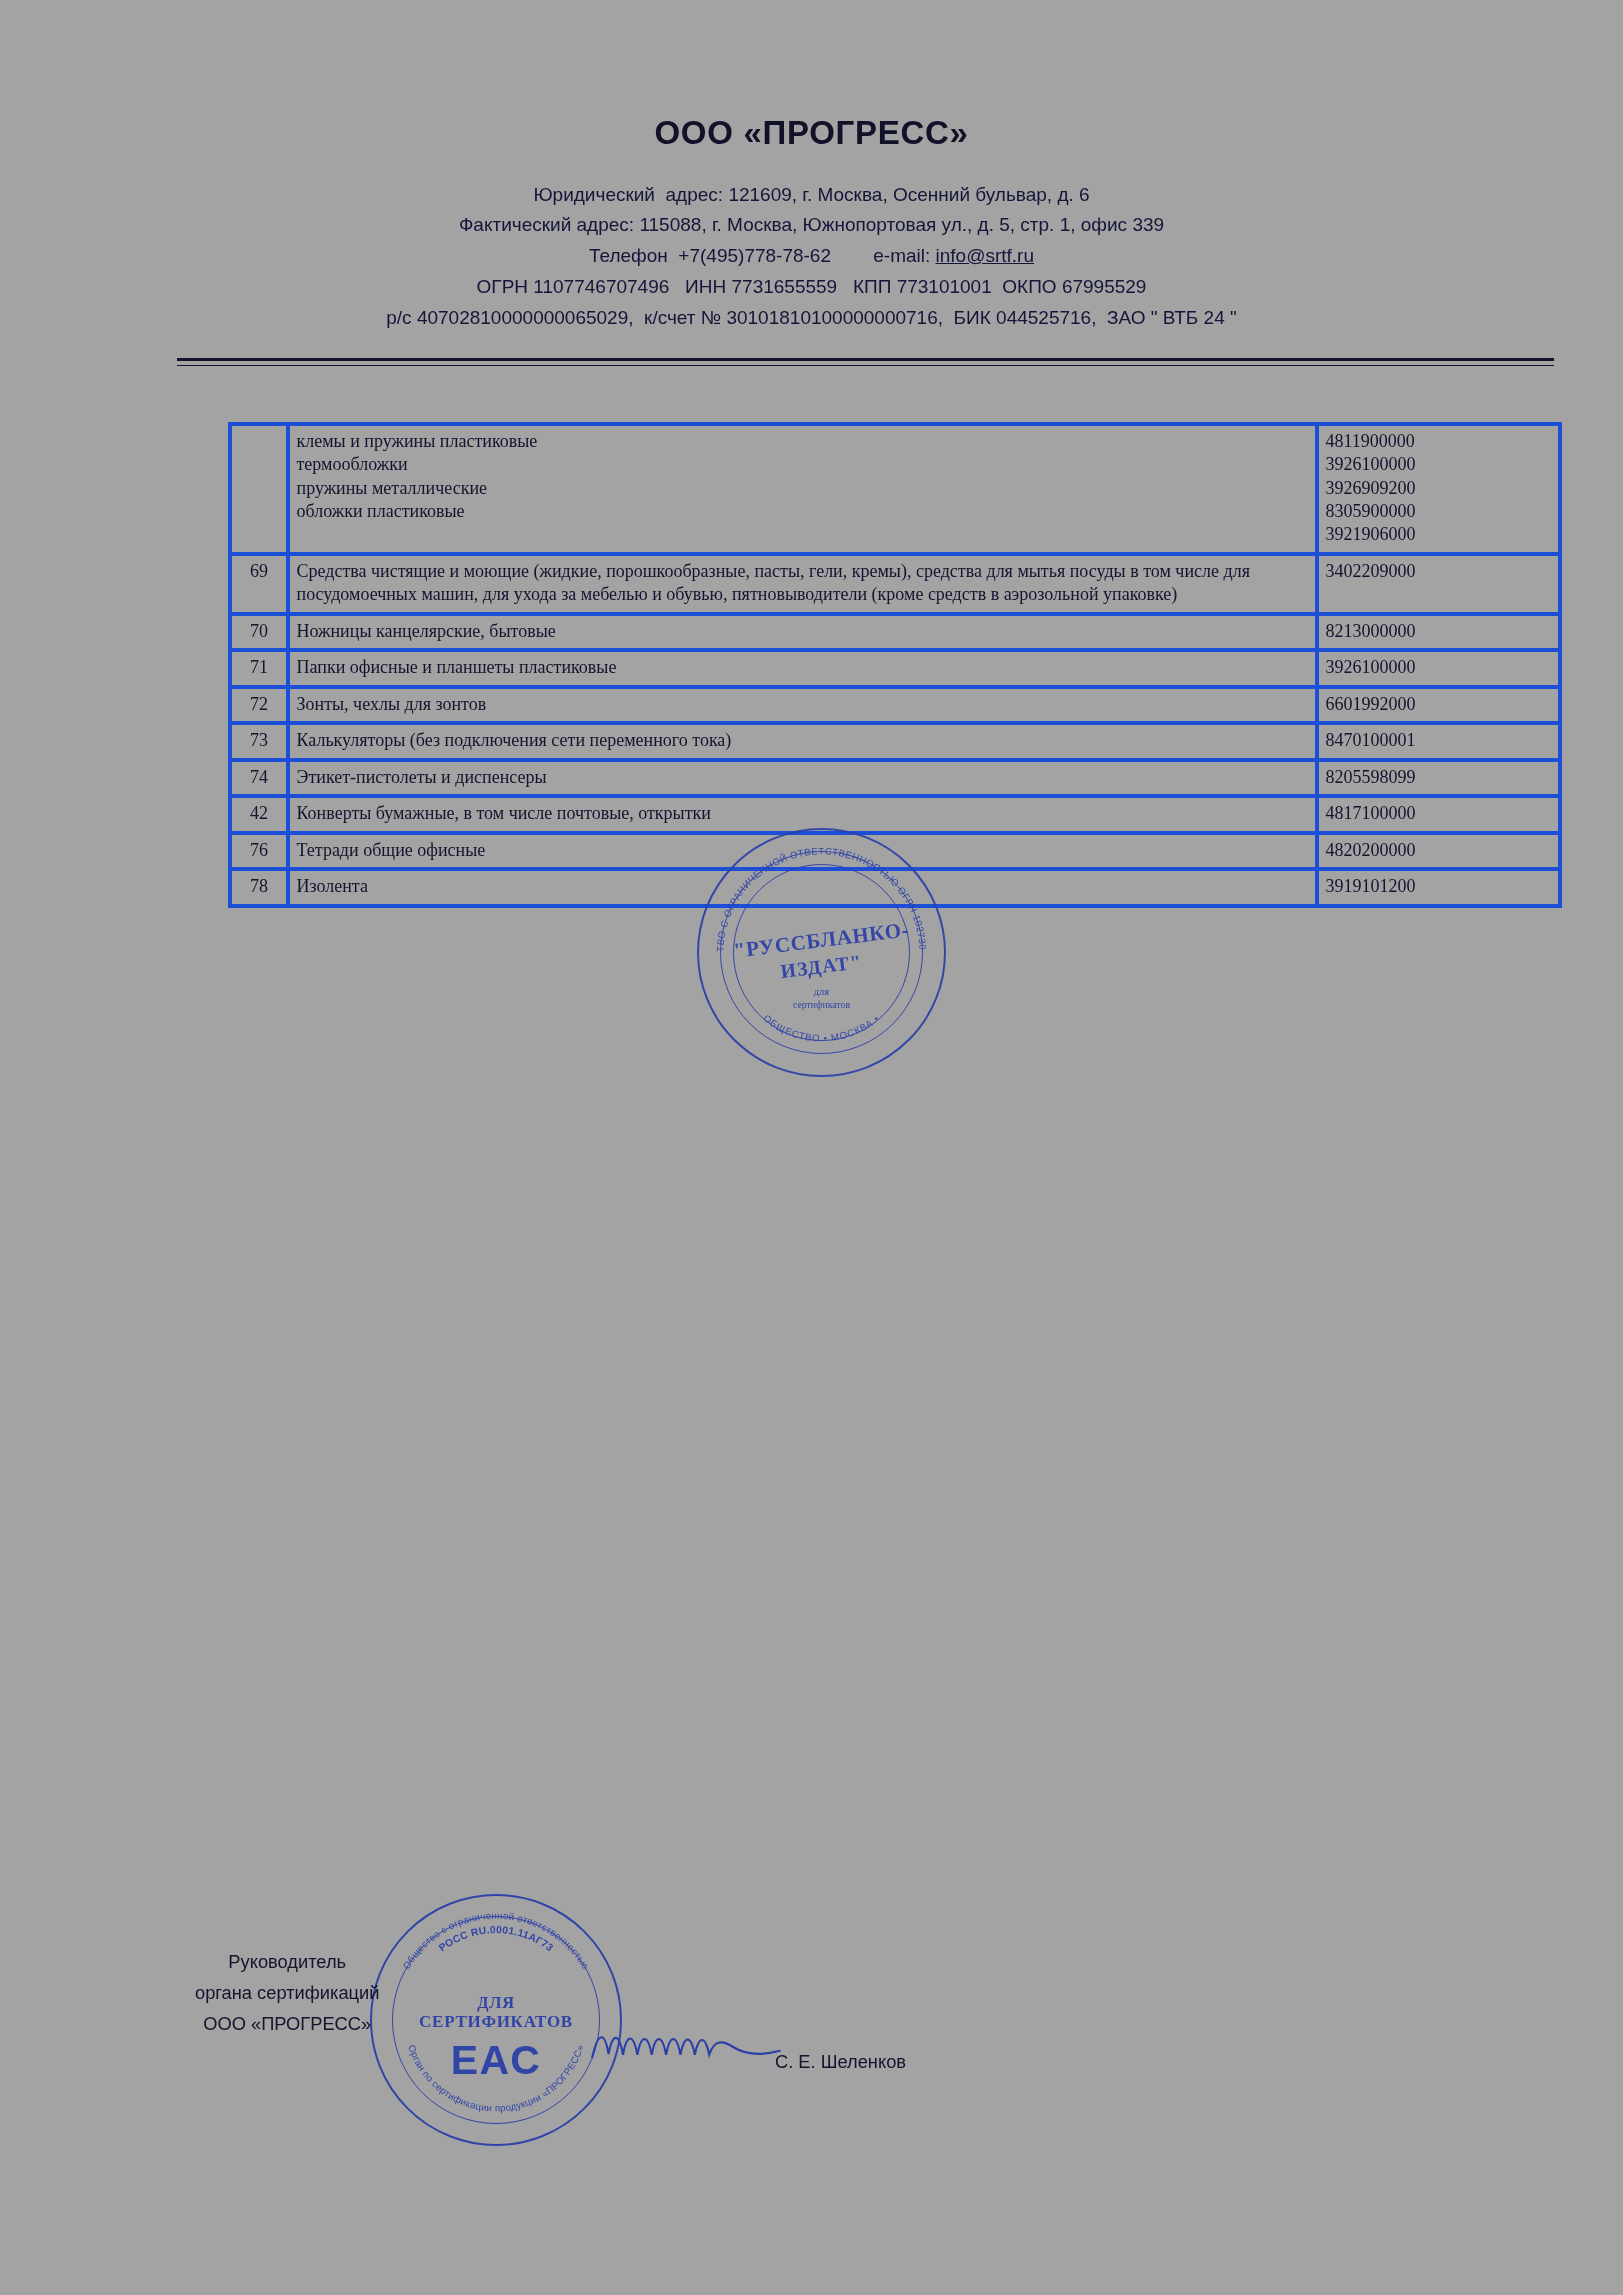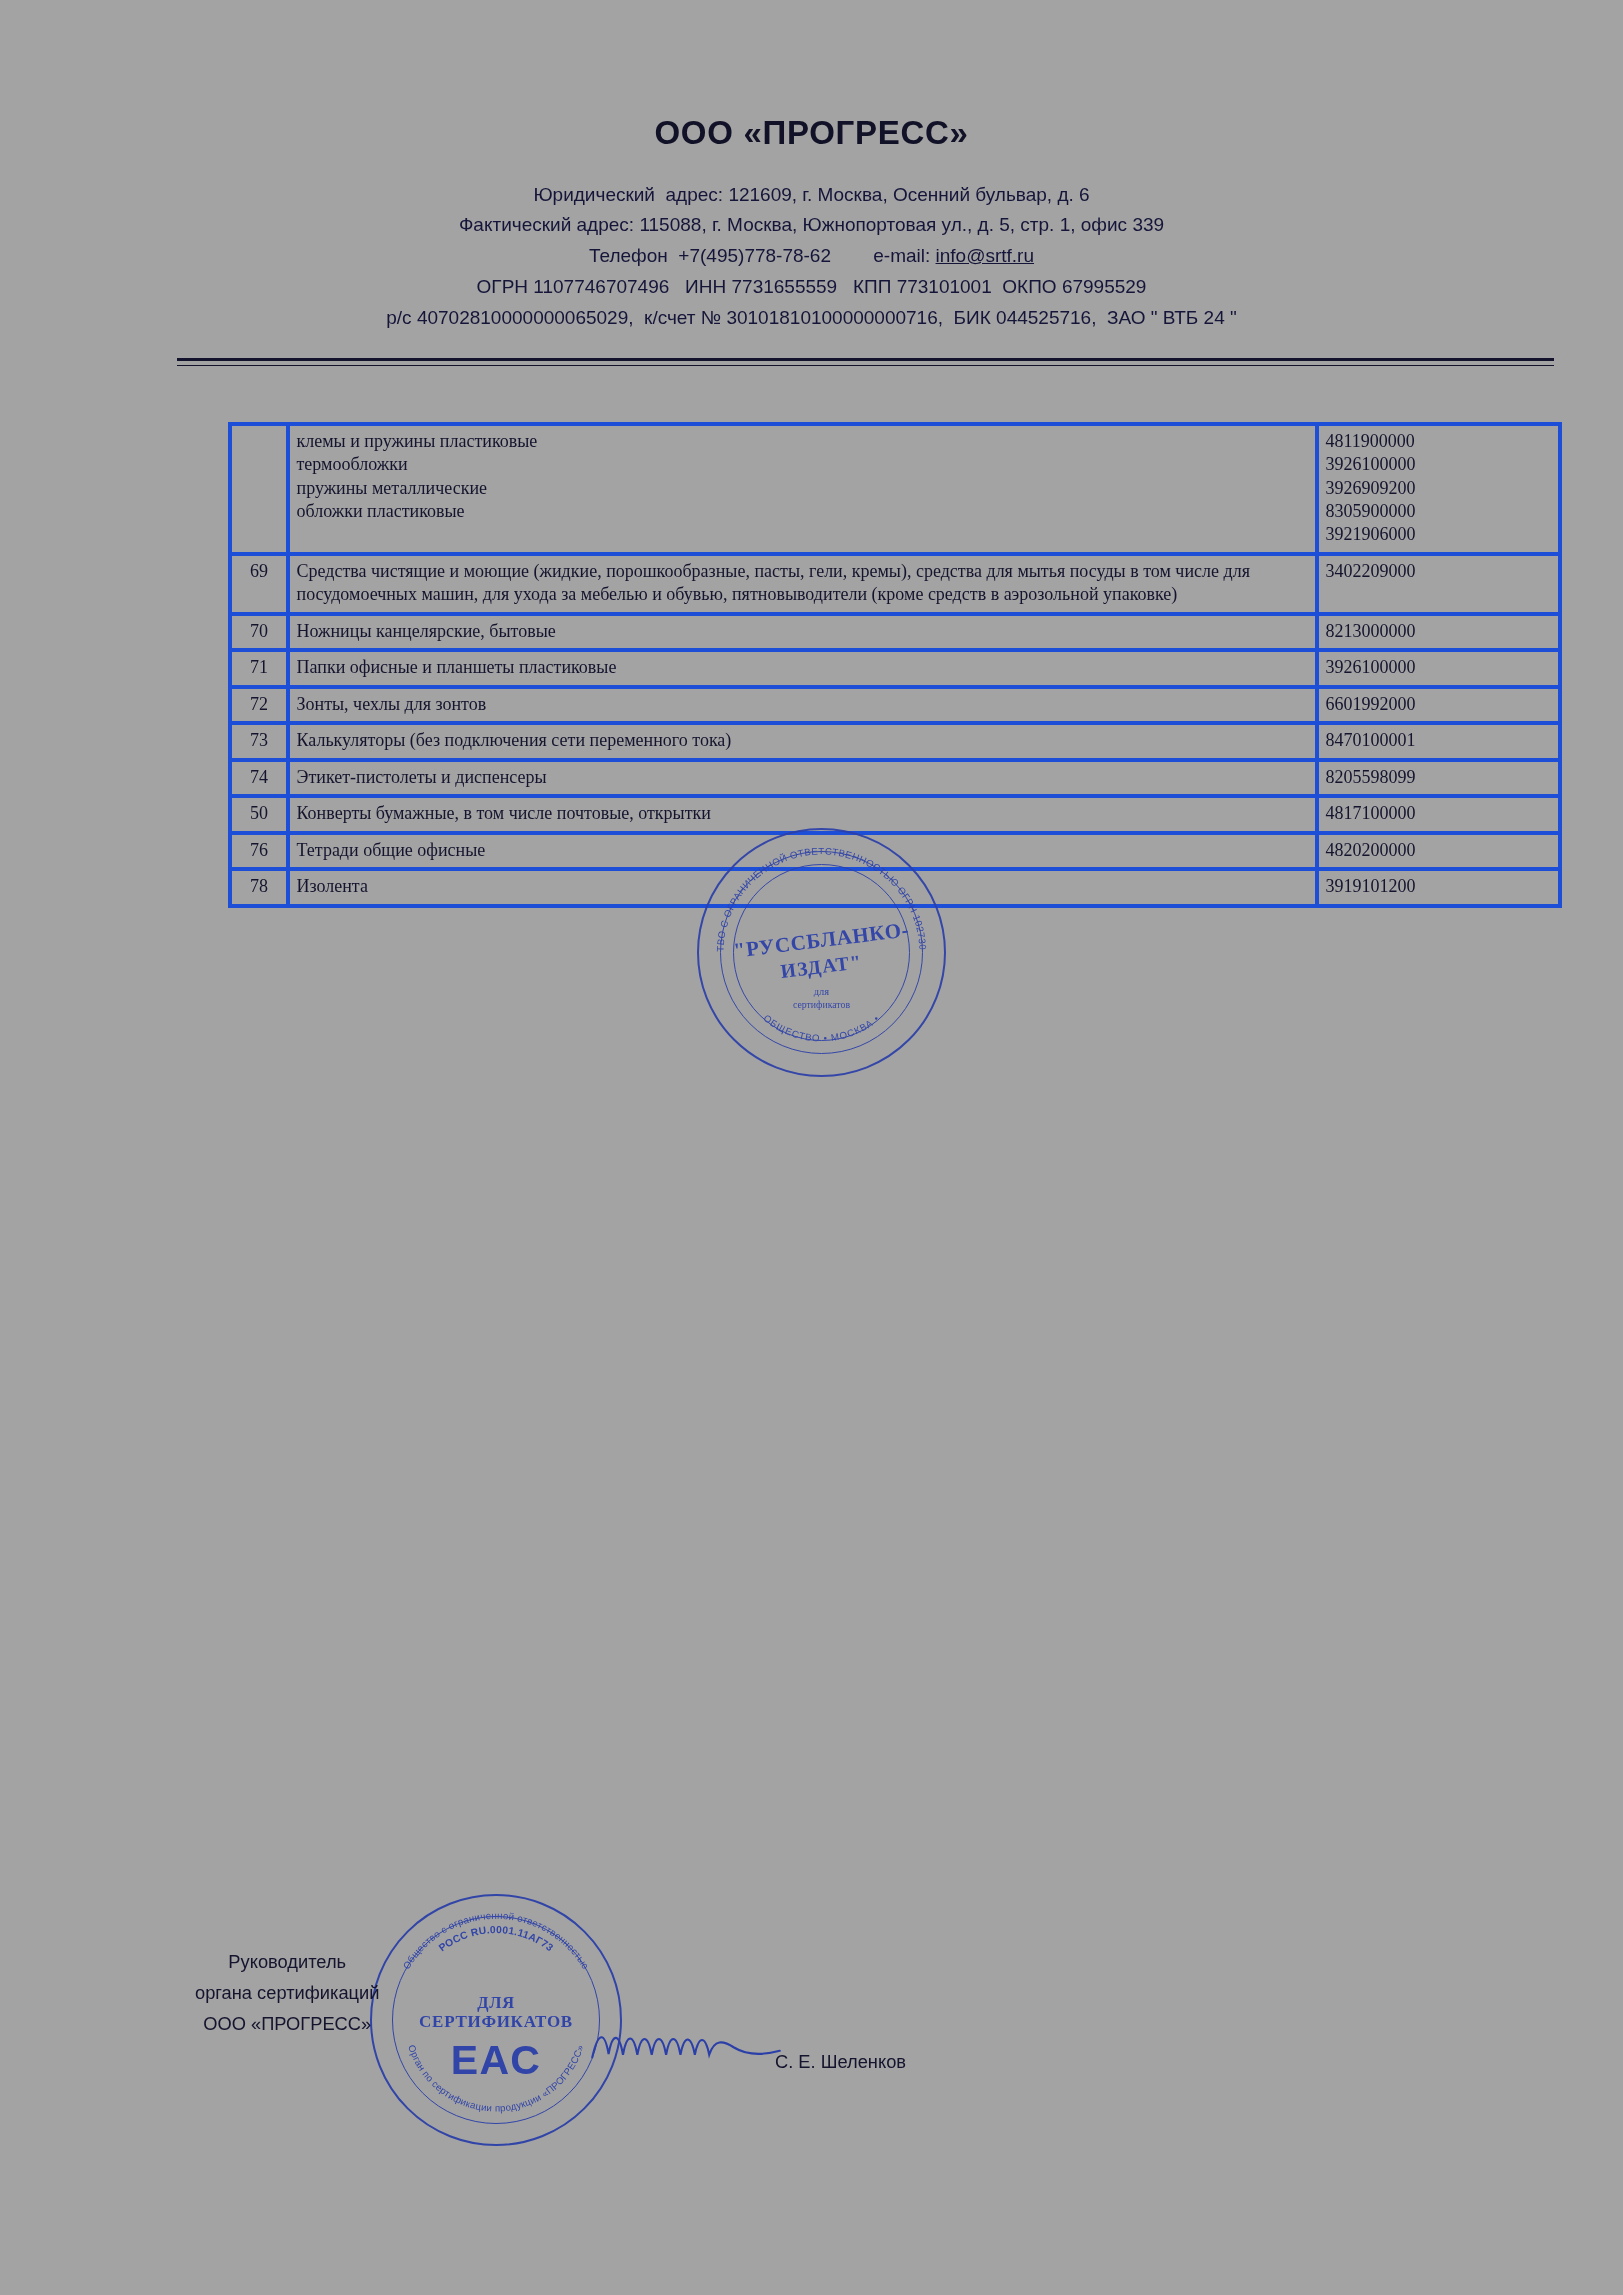--- a/index.html
+++ b/index.html
@@ -287,21 +287,21 @@
           <td class="num">73</td>
           <td class="desc"><span class="desc-lines">Калькуляторы (без подключения сети переменного тока)</span></td>
           <td class="code center">8470100001</td>
         </tr>
         <tr>
           <td class="num">74</td>
           <td class="desc"><span class="desc-lines">Этикет-пистолеты и диспенсеры</span></td>
           <td class="code">8205598099</td>
         </tr>
         <tr>
-          <td class="num">50</td>
+          <td class="num">42</td>
           <td class="desc"><span class="desc-lines">Конверты бумажные, в том числе почтовые, открытки</span></td>
           <td class="code">4817100000</td>
         </tr>
         <tr>
           <td class="num">76</td>
           <td class="desc"><span class="desc-lines">Тетради общие офисные</span></td>
           <td class="code">4820200000</td>
         </tr>
         <tr>
           <td class="num">78</td>

